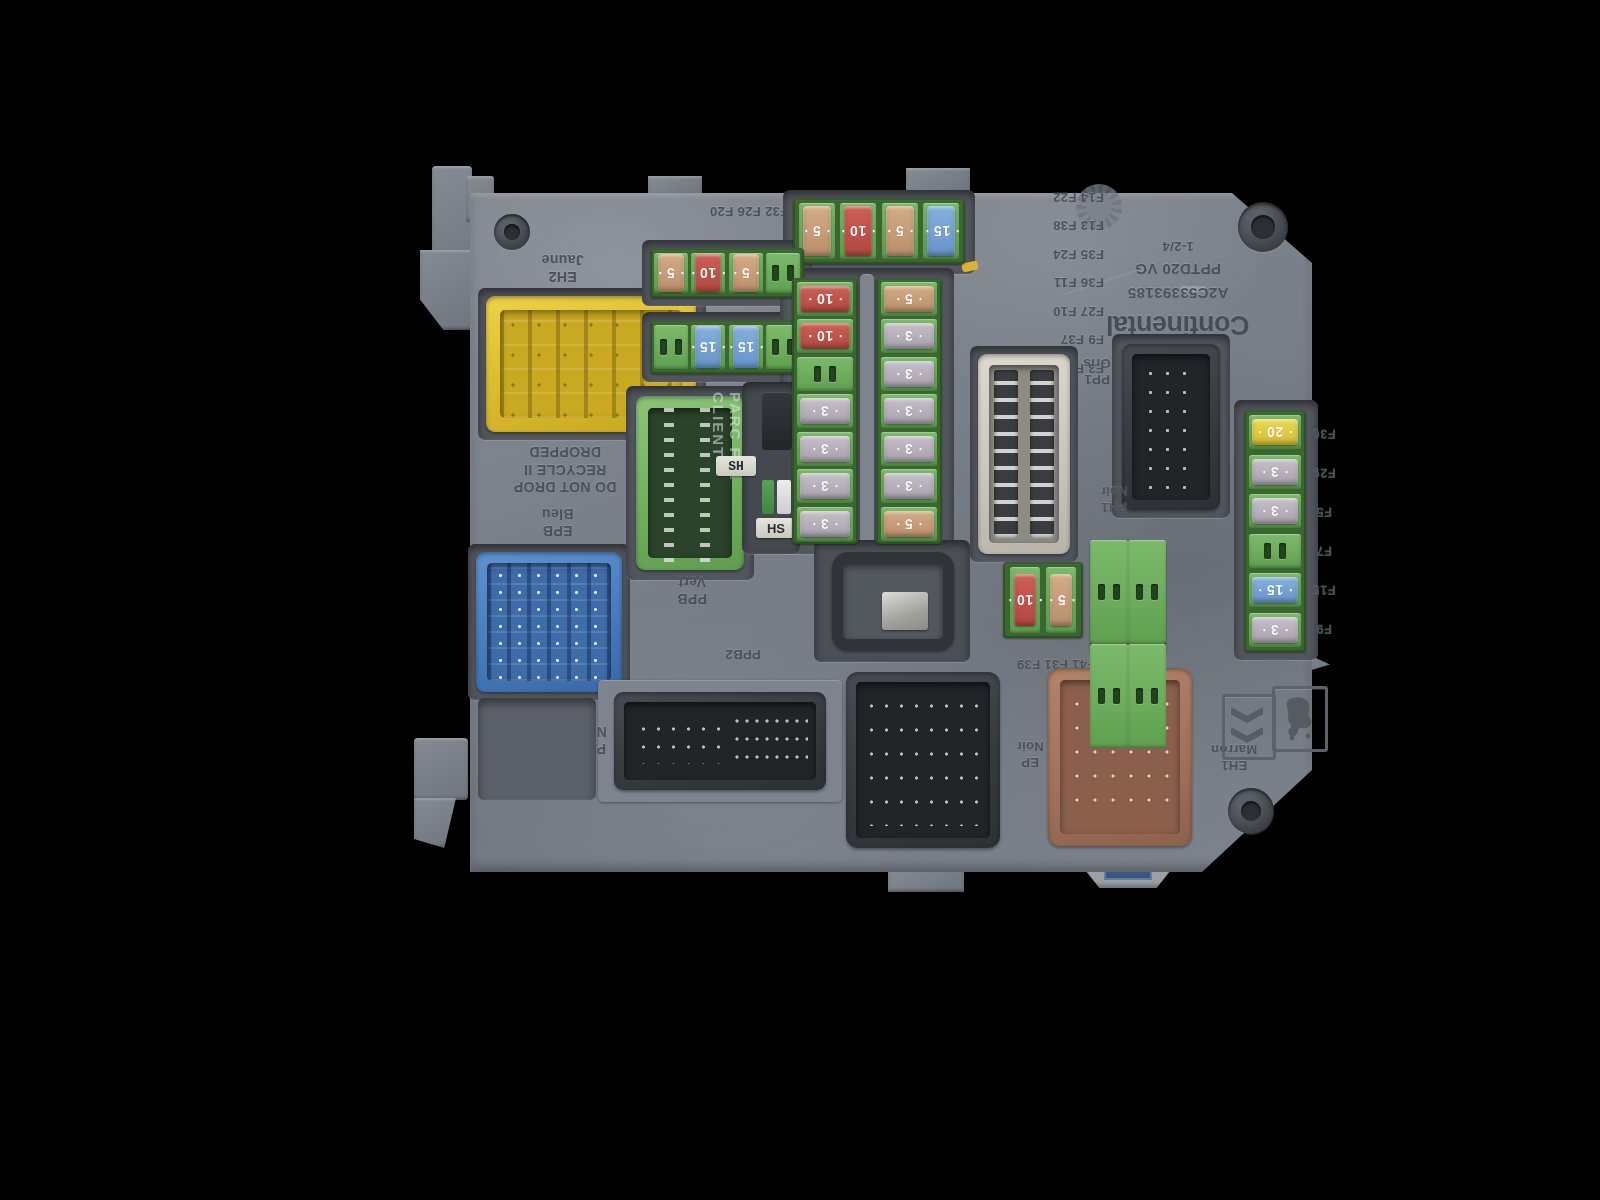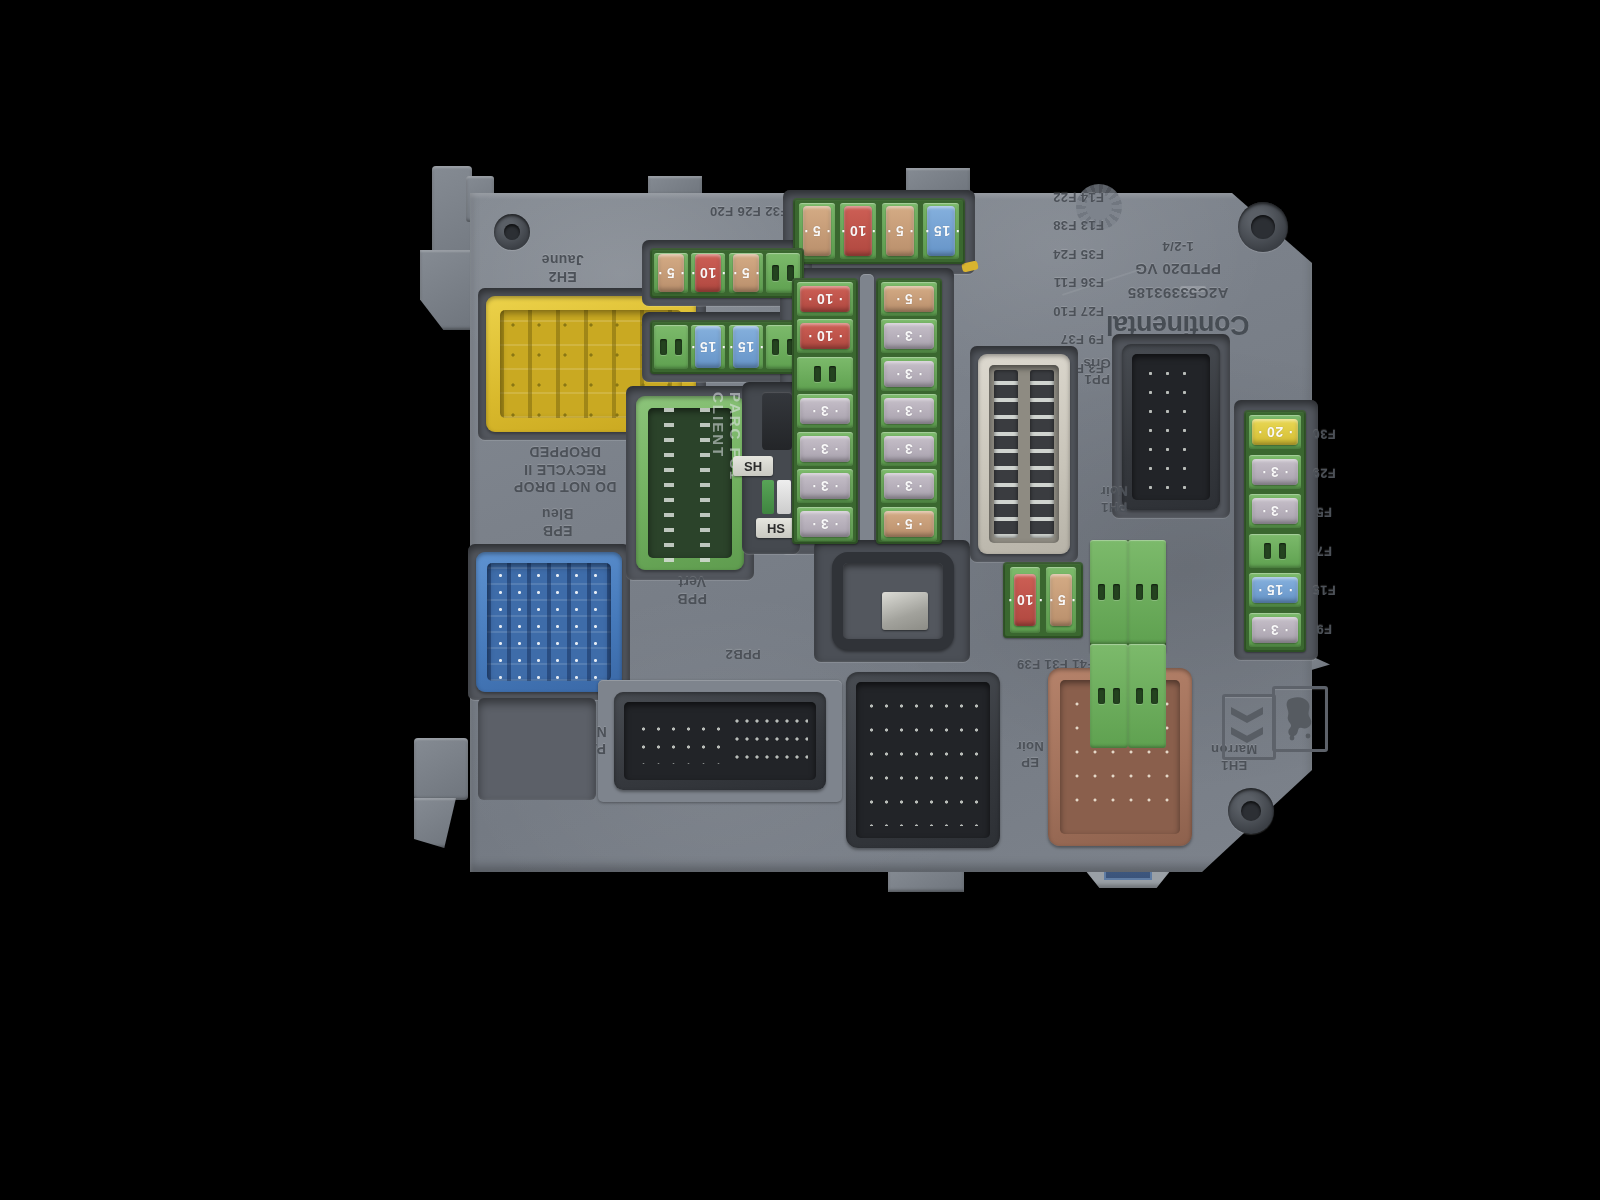--- a/index.html
+++ b/index.html
@@ -267,21 +267,21 @@
   <div class="abs recess" style="left:783px;top:190px;width:192px;height:84px;"></div>
   <div class="abs recess" style="left:642px;top:240px;width:170px;height:66px;"></div>
   <div class="abs recess" style="left:642px;top:312px;width:170px;height:70px;"></div>
   <div class="abs recess" style="left:780px;top:268px;width:174px;height:286px;"></div>
   <div class="abs plate" style="left:860px;top:274px;width:14px;height:274px;"></div>
   <div class="abs recess" style="left:1234px;top:400px;width:84px;height:260px;"></div>
 
   <div class="abs recess" style="left:742px;top:382px;width:58px;height:172px;background:#45494f;"></div>
   <div class="abs vtext" style="left:722px;top:392px;width:22px;height:160px;">PARC FS1 CLIENT</div>
   <div class="abs nub" style="left:762px;top:392px;width:30px;height:58px;"></div>
-  <div class="abs tab-white" style="left:733px;top:456px;width:40px;height:20px;">SH</div>
+  <div class="abs tab-white" style="left:716px;top:456px;width:40px;height:20px;font-family:Liberation Mono, monospace;">SH</div>
   <div class="abs bar-green" style="left:762px;top:480px;width:12px;height:34px;"></div>
   <div class="abs bar-white" style="left:777px;top:480px;width:14px;height:34px;"></div>
   <div class="abs tab-white" style="left:756px;top:518px;width:40px;height:20px;">HS</div>
 
   <div class="abs recess" style="left:814px;top:540px;width:156px;height:122px;background:#4b4f56;"></div>
   <div class="abs clamp" style="left:832px;top:552px;width:100px;height:76px;"></div>
   <div class="abs metal" style="left:882px;top:592px;width:46px;height:38px;"></div>
 
   <div class="abs rc flip mold" style="top:420px;">F30</div>
   <div class="abs rc flip mold" style="top:459px;">F29</div>

